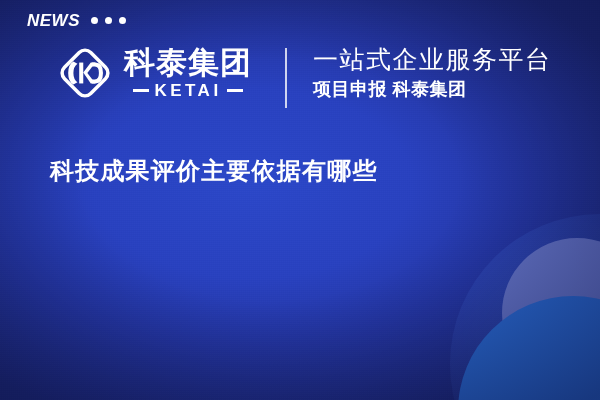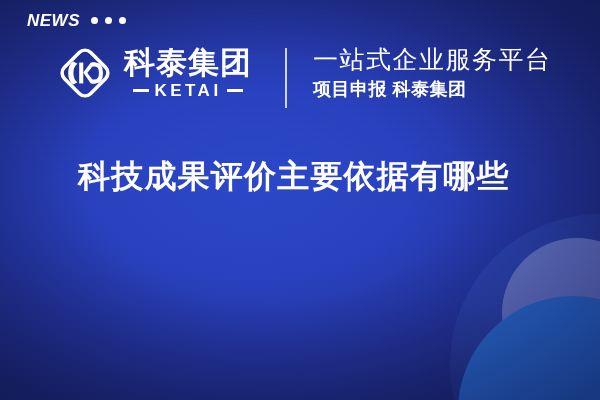--- a/index.html
+++ b/index.html
@@ -165,24 +165,24 @@
     font-weight: bold;
     line-height: 1.2;
     letter-spacing: .5px;
     margin-top: 5px;
     white-space: nowrap;
   }
 
   
   #headline {
     position: absolute;
-    left: 78px;
+    left: 50px;
     top: 157px;
     color: #ffffff;
-    font-size: 32px;
+    font-size: 24px;
     font-weight: bold;
     letter-spacing: 1.2px;
     line-height: 1.2;
     white-space: nowrap;
   }
 </style>
 </head>
 <body>
 
 <div id="banner">

